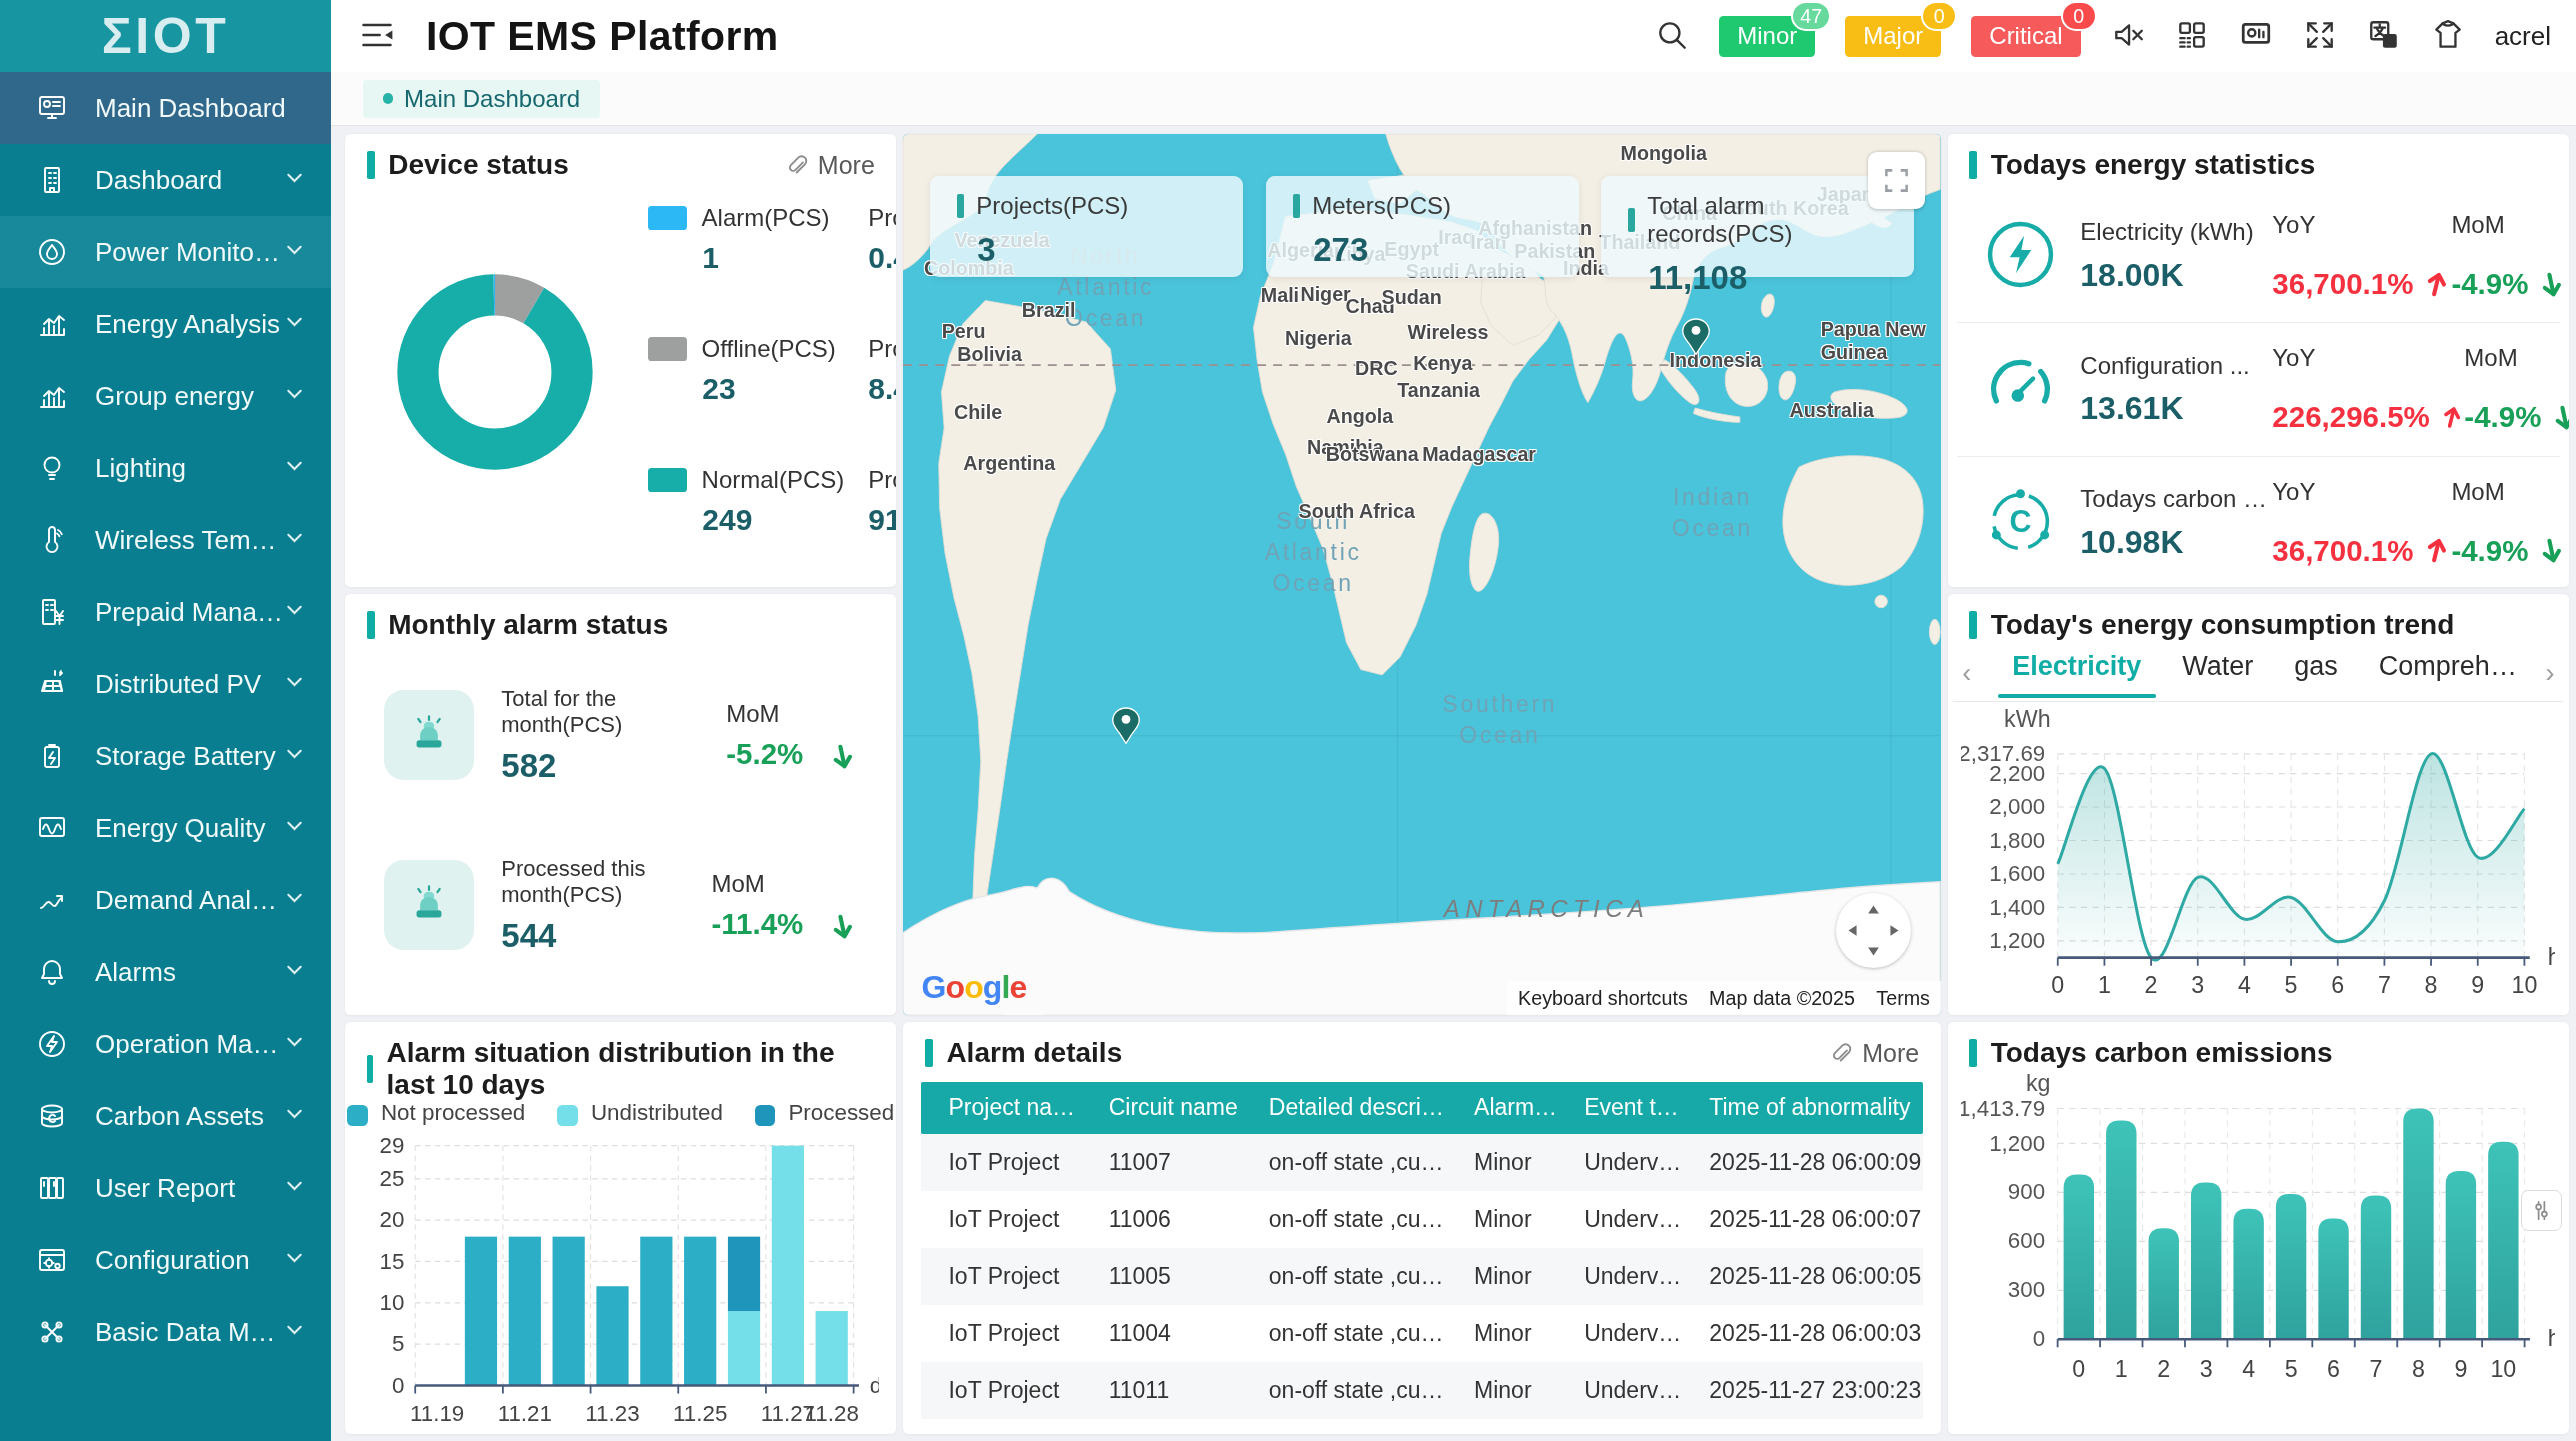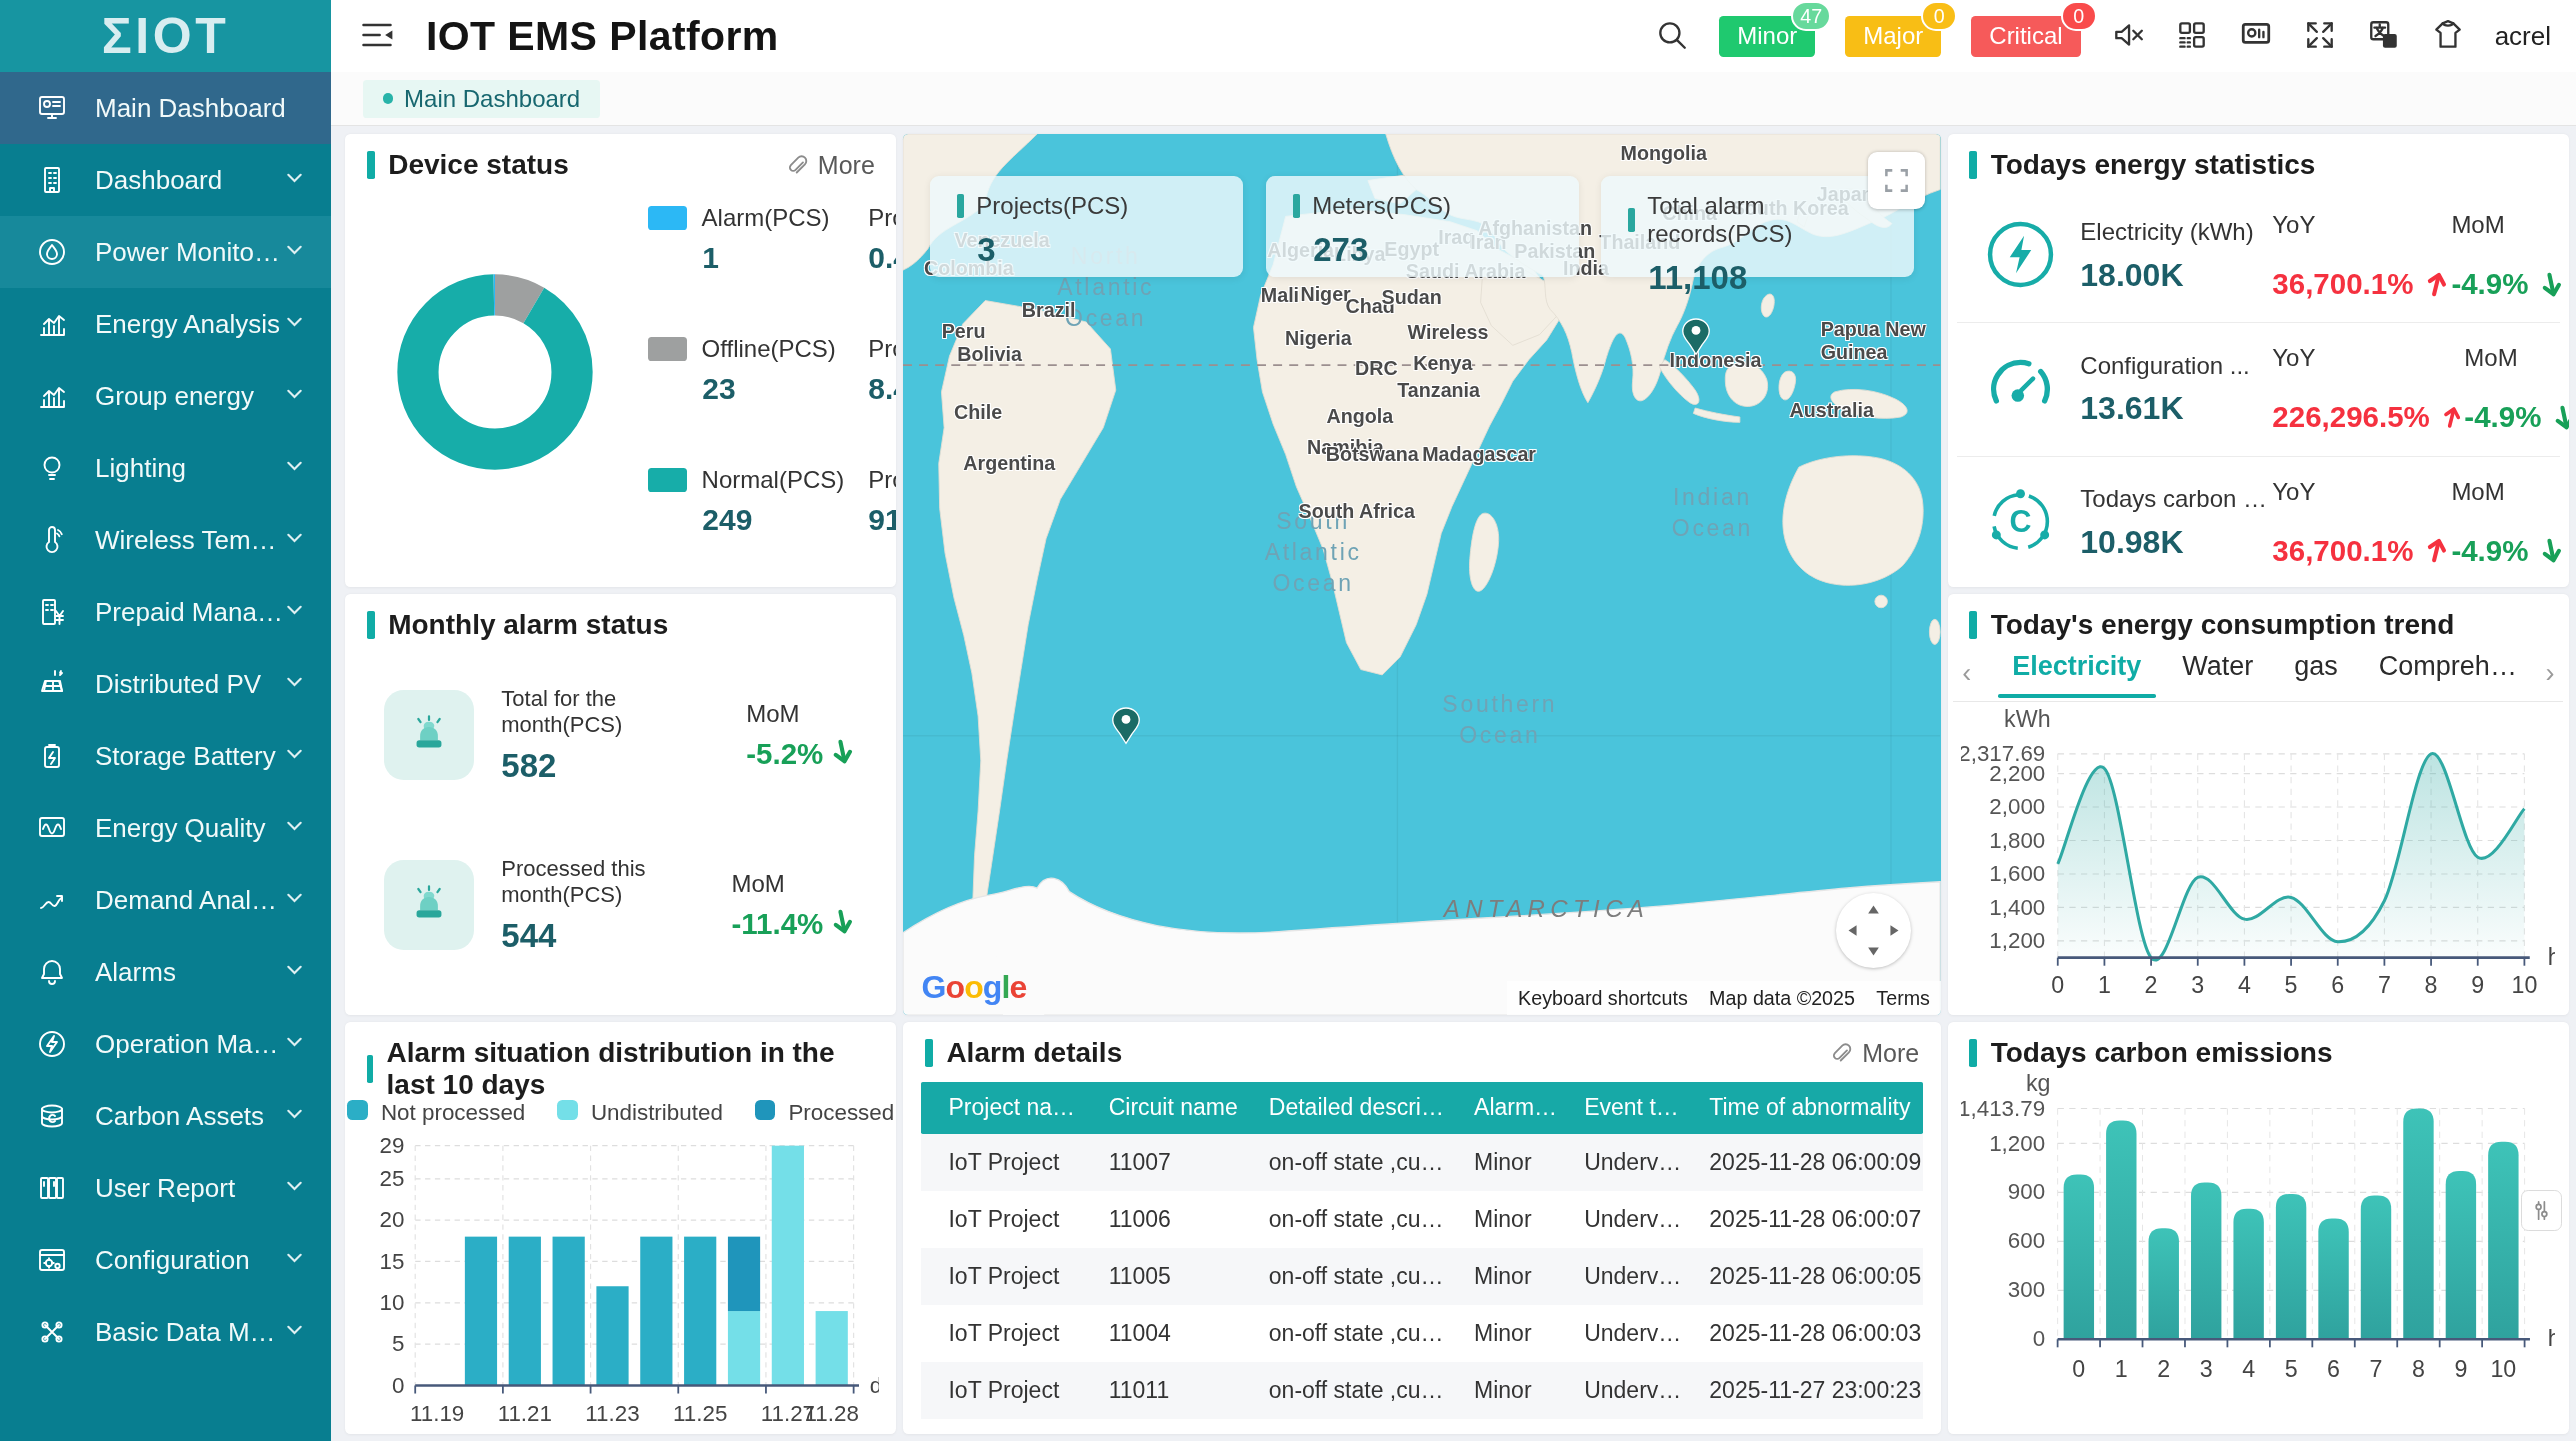--- a/index.html
+++ b/index.html
@@ -63,25 +63,25 @@
 
   
   .mon-body { display:flex; flex-direction:column; justify-content:space-around; height:340px; padding:0 39px; }
   .mon-row { display:flex; align-items:center; }
   .mon-ico { width:90px; height:90px; border-radius:19.7px; background:#DFF2EF; display:flex; align-items:center; justify-content:center; flex:0 0 90px; }
   .mon-main { margin-left:27px; width:277px; }
   .mon-label { font-size:22px; color:#333; }
   .mon-val { font-size:33px; font-weight:bold; color:#1C5E68; margin-top:9px; }
   .mon-mom { margin-left:9px; }
   .mom-label { font-size:24px; color:#333; }
-  .mom-val { font-size:29.5px; font-weight:bold; color:#18A058; margin-top:9px; display:flex; align-items:flex-start; gap:5px; }
+  .mom-val { font-size:29.5px; font-weight:bold; color:#18A058; margin-top:9px; display:flex; align-items:flex-end; gap:25px; }
 
   
   .dist-legend { display:flex; justify-content:center; gap:32px; font-size:22.4px; color:#444; margin-top:-3.6px; }
-  .dist-legend .itm { display:flex; align-items:flex-start; gap:13px; }
+  .dist-legend .itm { display:flex; align-items:flex-end; gap:13px; }
   .dist-legend .sw { width:20.6px; height:20.6px; border-radius:5.4px; }
 
   
   .map-panel { grid-column:2; grid-row:1 / span 2; background:#4AC4DB; }
   .map-svg { position:absolute; inset:0; width:100%; height:100%; }
   .map-label { position:absolute; transform:translate(-50%,-50%); font-size:19.7px; font-weight:bold; color:#4A4A4A;
                text-shadow:-0.9px -0.9px 0 #fff,0.9px -0.9px 0 #fff,-0.9px 0.9px 0 #fff,0.9px 0.9px 0 #fff; white-space:pre; text-align:left; line-height:1.15; }
   .ocean-label { position:absolute; transform:translate(-50%,-50%); font-size:23px; color:#6FA3B5; letter-spacing:2.7px;
                  white-space:pre; text-align:center; line-height:1.35; }
   .ant-label { position:absolute; transform:translate(-50%,-50%); font-size:24px; font-style:italic; letter-spacing:5.4px; color:#7d7d7d; }

